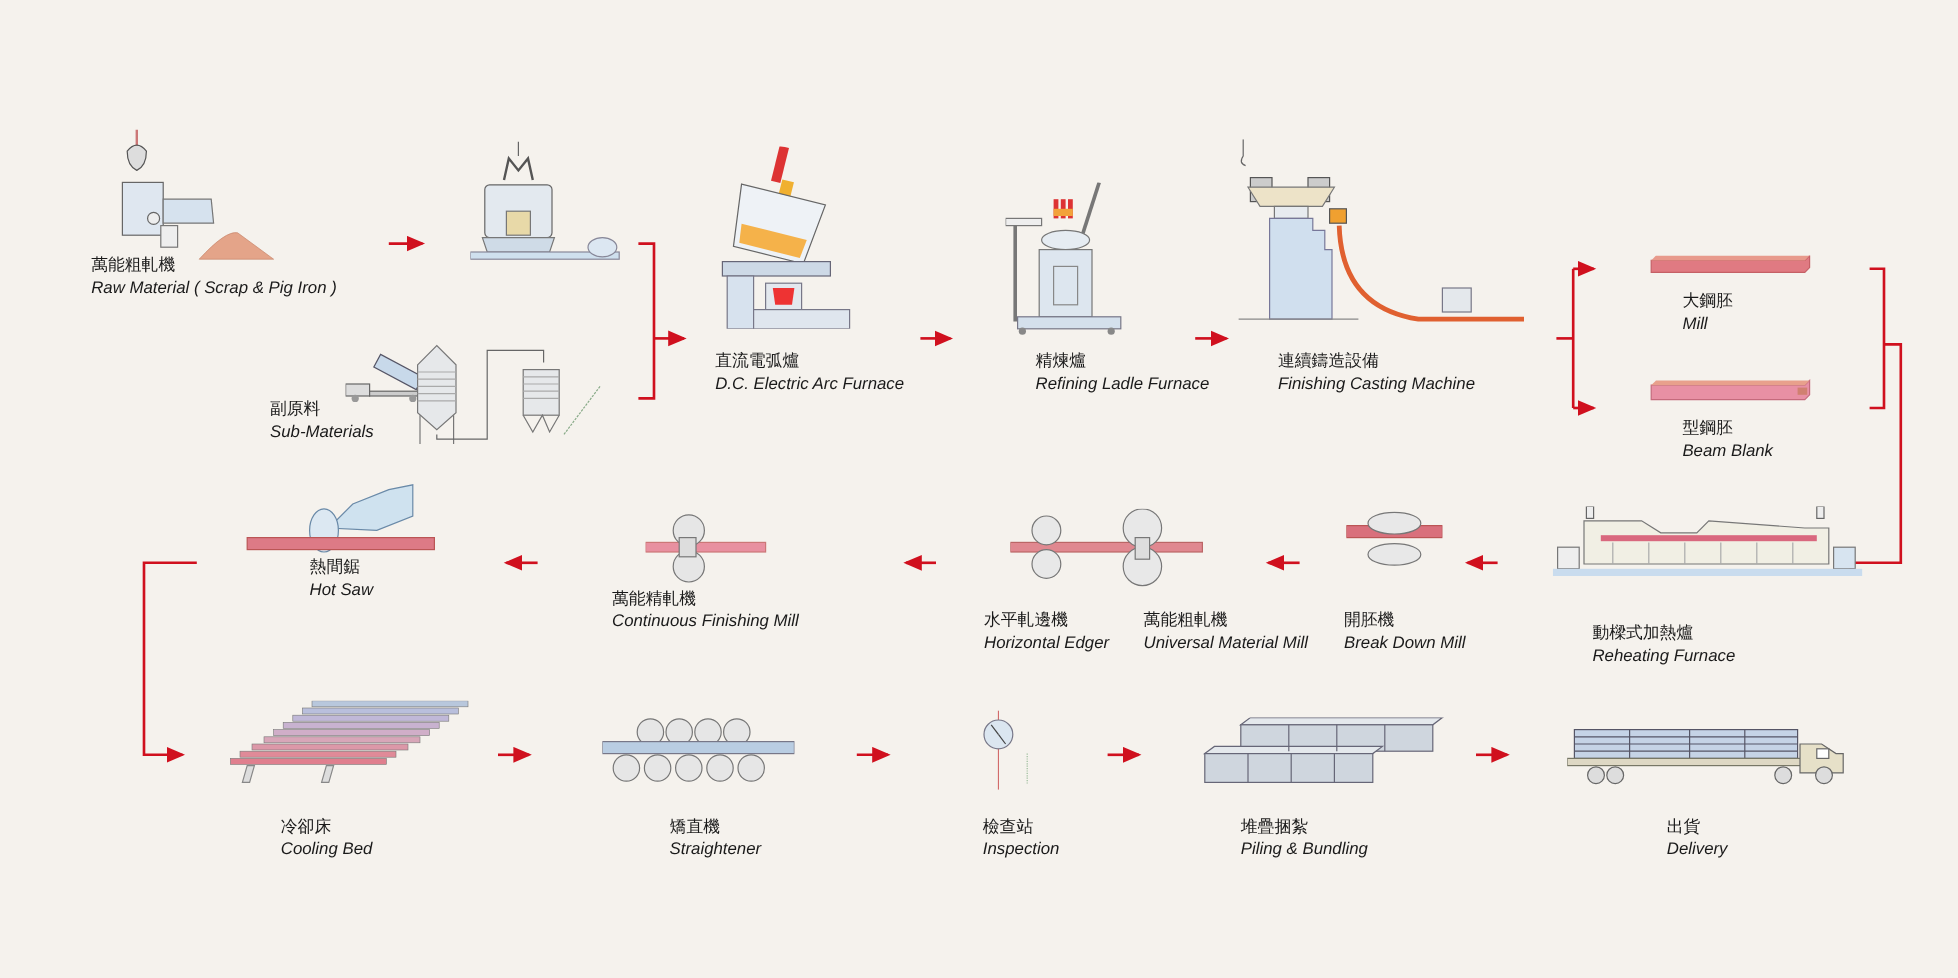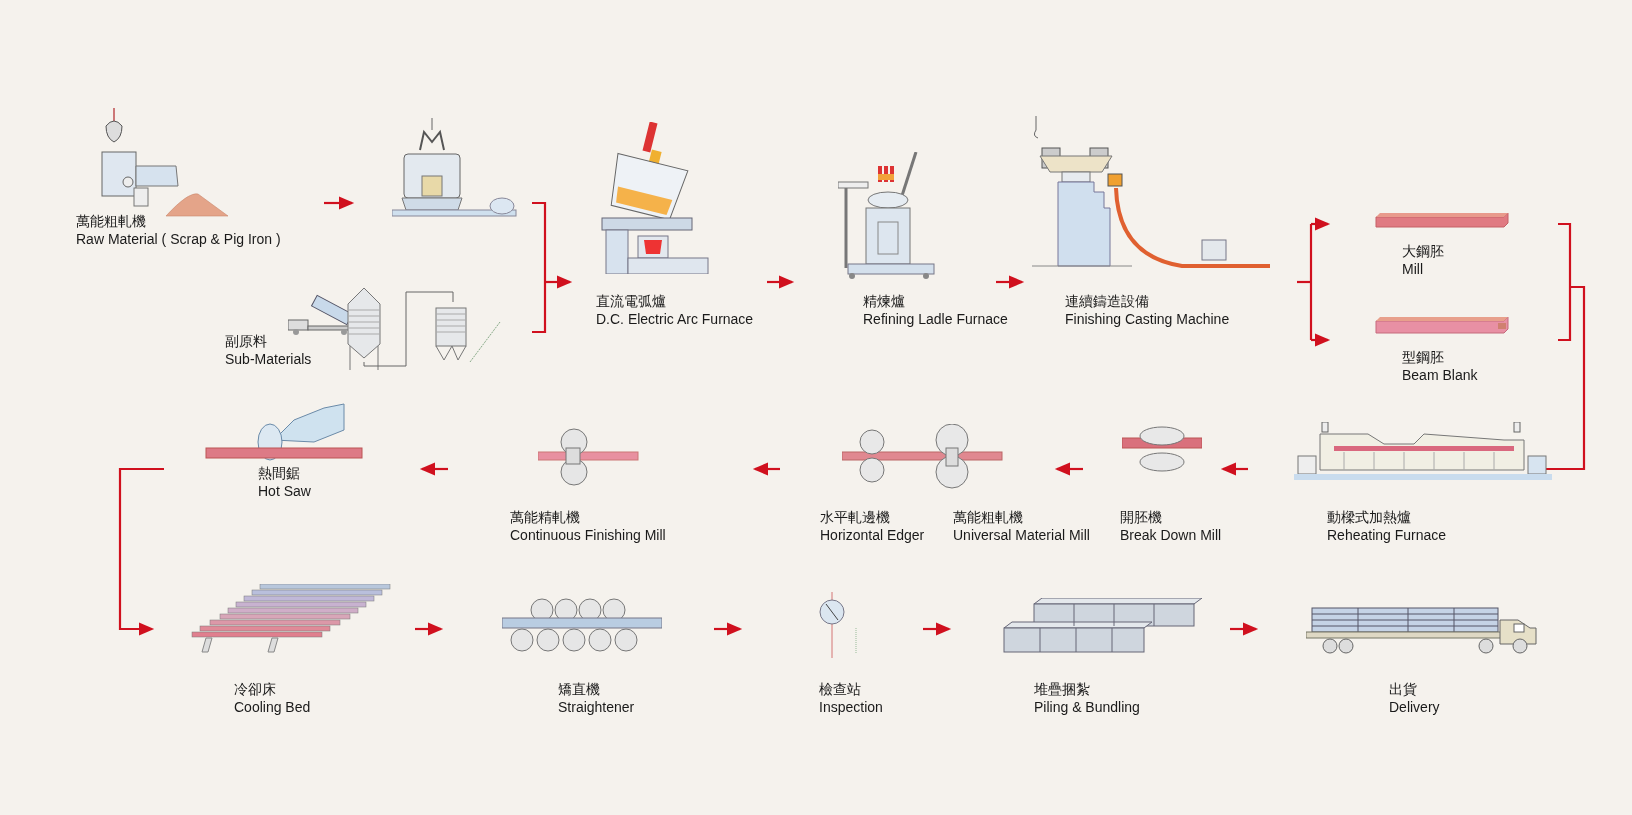--- a/index.html
+++ b/index.html
@@ -1,20 +1,20 @@
 <!DOCTYPE html>
 <html><head>
 <meta charset="utf-8">
 <style>
   html,body{margin:0;padding:0;}
   body{width:1632px;height:815px;background:#f5f2ed;position:relative;overflow:hidden;
        font-family:"Liberation Sans","DejaVu Sans",sans-serif;color:#1a1a1a;}
   .label{position:absolute;font-size:14px;line-height:18px;white-space:nowrap;}
   .label .zh{display:block;font-family:"DejaVu Sans",sans-serif;font-size:14px;}
-  .label .en{display:block;}
+  .label .en{display:block;font-style:italic;}
   svg.wire{position:absolute;left:0;top:0;width:1632px;height:815px;pointer-events:none;}
   .ill{position:absolute;}
 </style>
 </head>
 <body>
 
 <svg class="wire" viewBox="0 0 1632 815">
   <defs>
     <marker id="ah" markerWidth="8" markerHeight="8" refX="6" refY="3" orient="auto">
       <path d="M0,0 L7,3 L0,6 Z" fill="#d0101e"></path>
@@ -296,37 +296,37 @@
   <span class="en">Finishing Casting Machine</span>
 </div>
 <div class="label" style="left:1402px;top:242px">
   <span class="zh">大鋼胚</span>
   <span class="en">Mill</span>
 </div>
 <div class="label" style="left:1402px;top:348px">
   <span class="zh">型鋼胚</span>
   <span class="en">Beam Blank</span>
 </div>
-<div class="label" style="left:1327px;top:508px">
+<div class="label" style="left:1327px;top:519px">
   <span class="zh">動樑式加熱爐</span>
   <span class="en">Reheating Furnace</span>
 </div>
 <div class="label" style="left:1120px;top:508px">
   <span class="zh">開胚機</span>
   <span class="en">Break Down Mill</span>
 </div>
 <div class="label" style="left:953px;top:508px">
   <span class="zh">萬能粗軋機</span>
   <span class="en">Universal Material Mill</span>
 </div>
 <div class="label" style="left:820px;top:508px">
   <span class="zh">水平軋邊機</span>
   <span class="en">Horizontal Edger</span>
 </div>
-<div class="label" style="left:510px;top:508px">
+<div class="label" style="left:510px;top:490px">
   <span class="zh">萬能精軋機</span>
   <span class="en">Continuous Finishing Mill</span>
 </div>
 <div class="label" style="left:258px;top:464px">
   <span class="zh">熱間鋸</span>
   <span class="en">Hot Saw</span>
 </div>
 <div class="label" style="left:234px;top:680px">
   <span class="zh">冷卻床</span>
   <span class="en">Cooling Bed</span>

